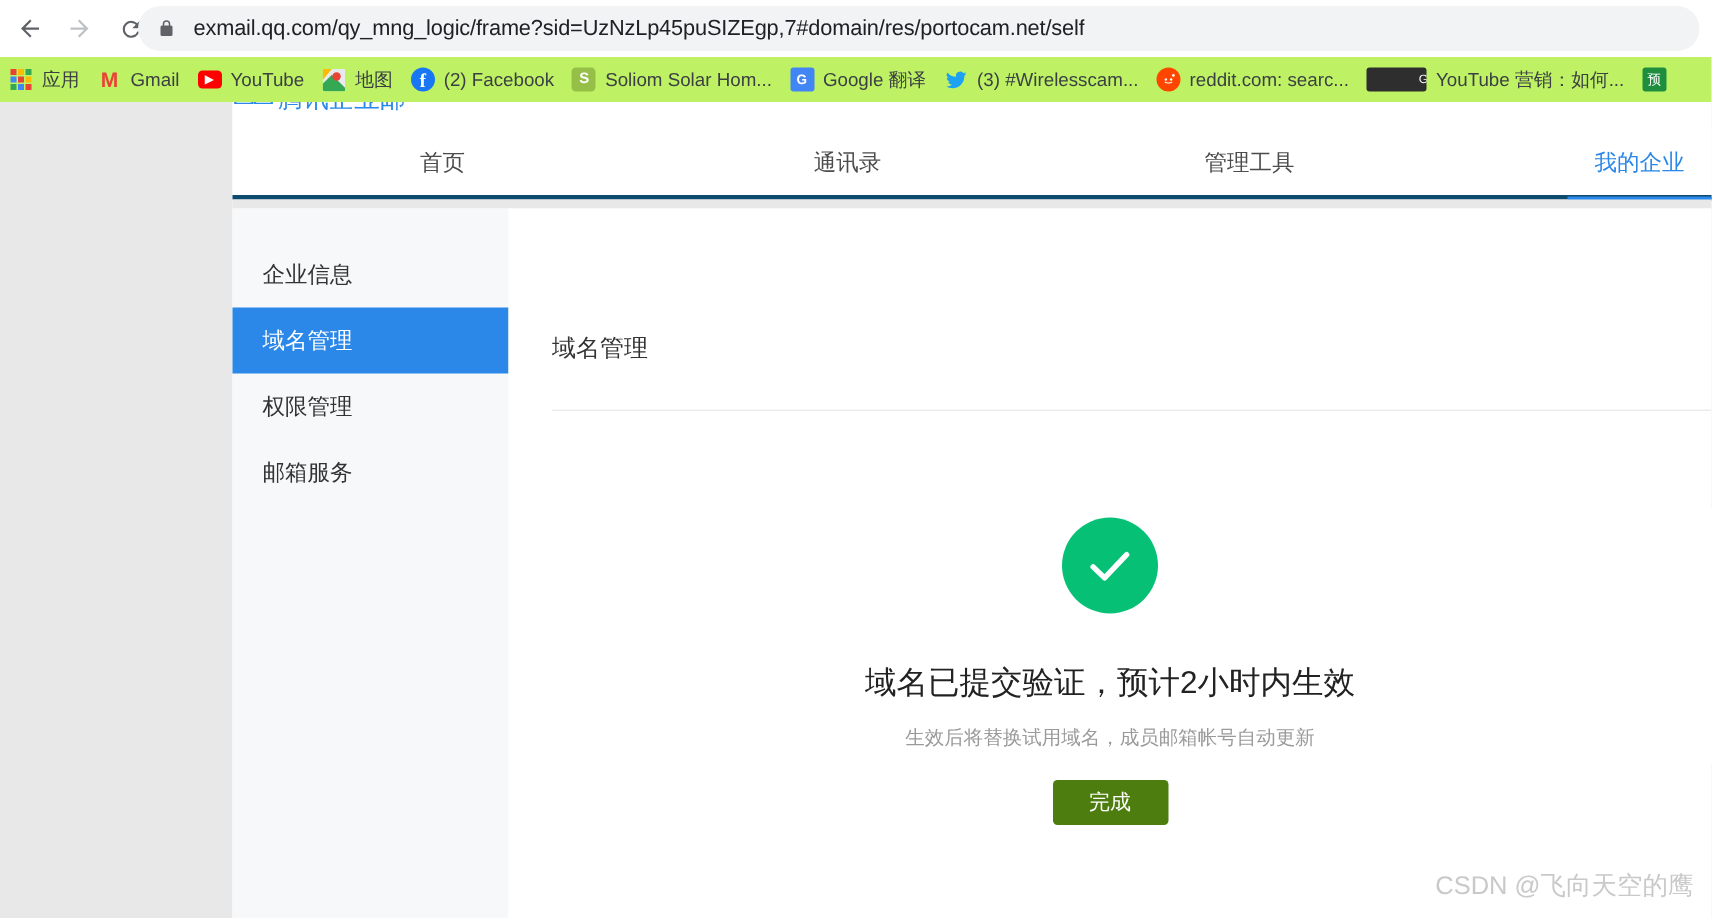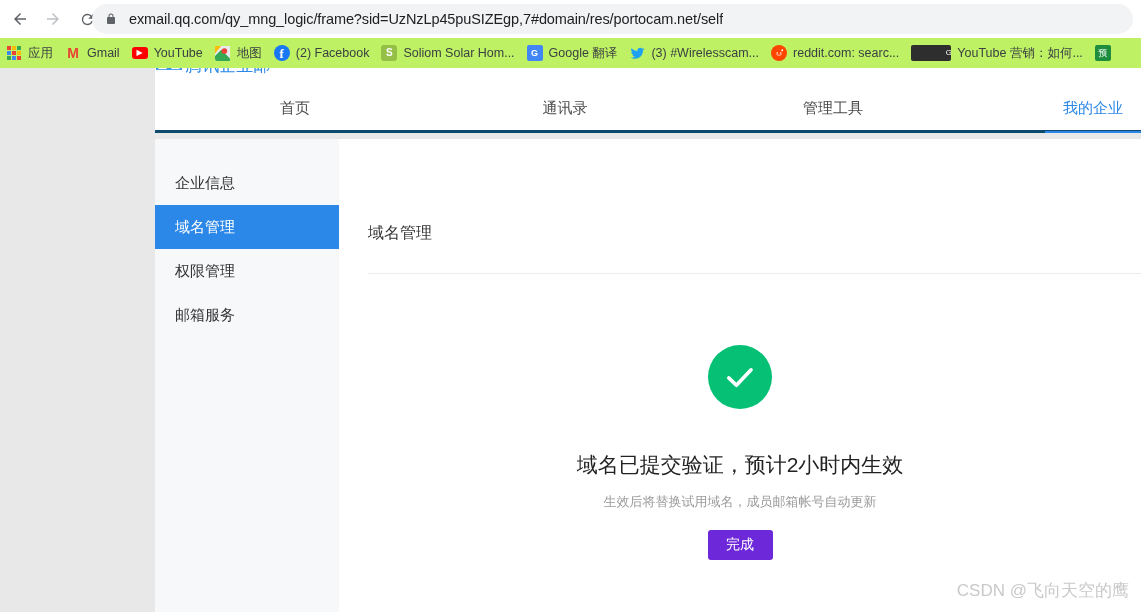--- a/index.html
+++ b/index.html
@@ -215,35 +215,35 @@
   }
   #success-check-icon {
     margin-top: 72px;
     width: 64px; height: 64px;
     border-radius: 50%;
     background: #06c175;
     display: flex; align-items: center; justify-content: center;
     flex: 0 0 auto;
   }
   #result-title {
-    margin-top: 42px;
+    margin-top: 32px;
     font-size: 21px;
     color: #222222;
     white-space: nowrap;
   }
   #result-subtitle {
     margin-top: 14px;
     font-size: 13px;
     color: #9a9a9a;
     white-space: nowrap;
   }
   #done-button {
     margin-top: 19px;
-    width: 65px; height: 30px;
-    background: #6d28d9;
+    width: 77px; height: 30px;
+    background: #4d7c0f;
     color: #ffffff;
     border: none;
     border-radius: 3px;
     font-size: 14px;
     font-family: "Liberation Sans", "DejaVu Sans", sans-serif;
     display: flex; align-items: center; justify-content: center;
   }
 
   
   #watermark {

